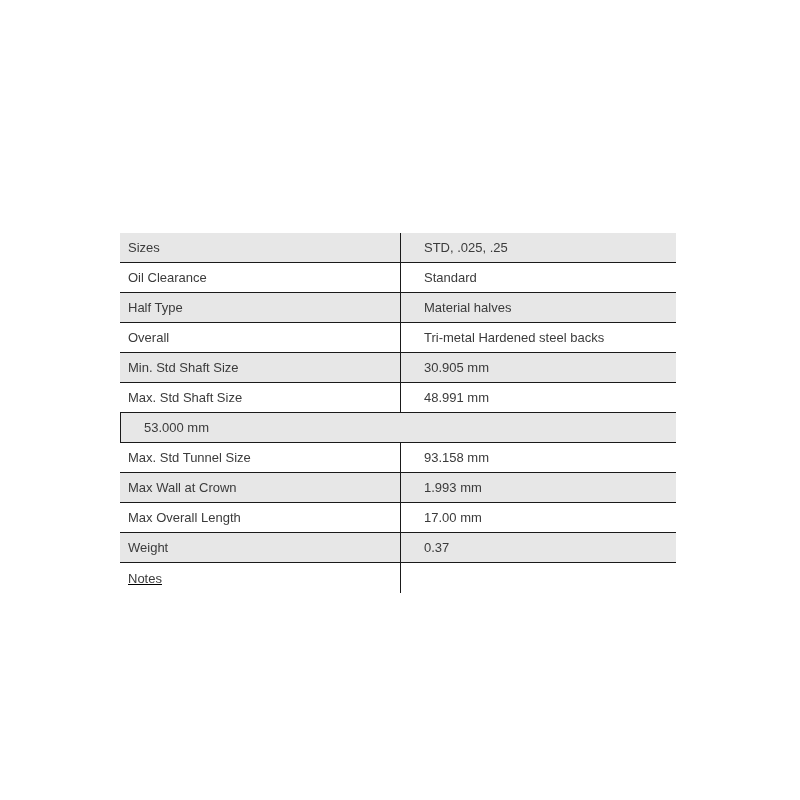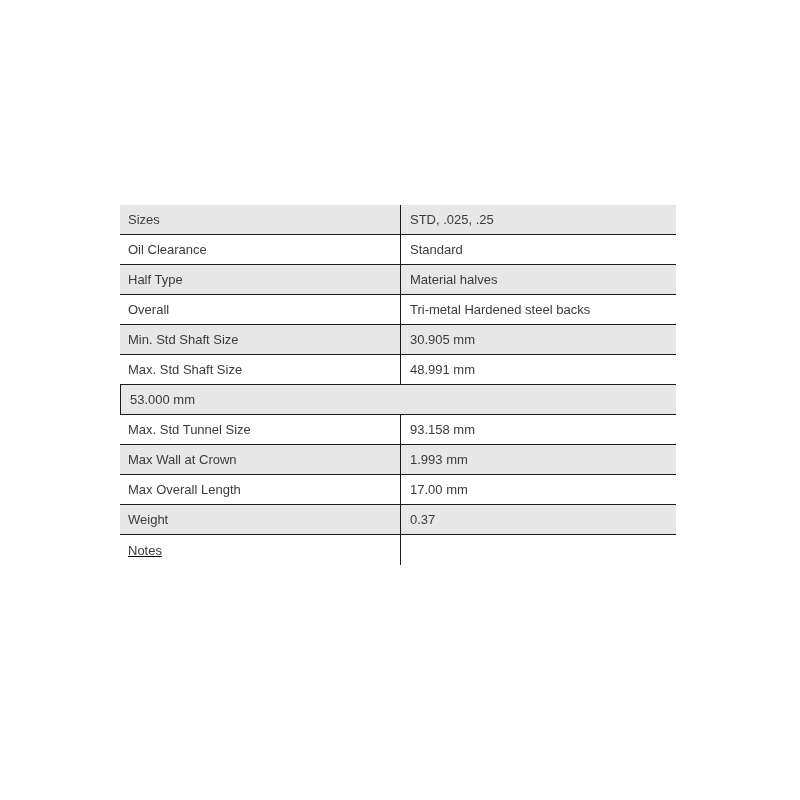--- a/index.html
+++ b/index.html
@@ -39,20 +39,21 @@
     padding-left: 8px;
     line-height: 29px;
     font-size: 13px;
     font-weight: bold;
     color: #1c1c1c;
     white-space: nowrap;
   }
   
   .spec-table {
     width: 556px;
+    margin-top: 28px;
   }
   .row {
     display: flex;
     height: 30px;
     box-sizing: border-box;
     border-bottom: 1.4px solid #1a1a1a;
     background: var(--row-white, #ffffff);
   }
   .row:nth-child(odd) {
     background: var(--row-alt, #e7e7e7);
@@ -70,21 +71,21 @@
     white-space: nowrap;
     overflow: hidden;
   }
   .cell-label {
     width: 280px;
     padding-left: 8px;
   }
   .cell-value {
     flex: 1;
     border-left: 1.4px solid #1a1a1a;
-    padding-left: 9px;
+    padding-left: 23px;
   }
 </style>
 </head>
 <body style="--row-alt: #E7E7E7; --row-white: #FFFFFF;">
 
 <div class="spec-module">
 
 
   <div class="spec-table">
 

